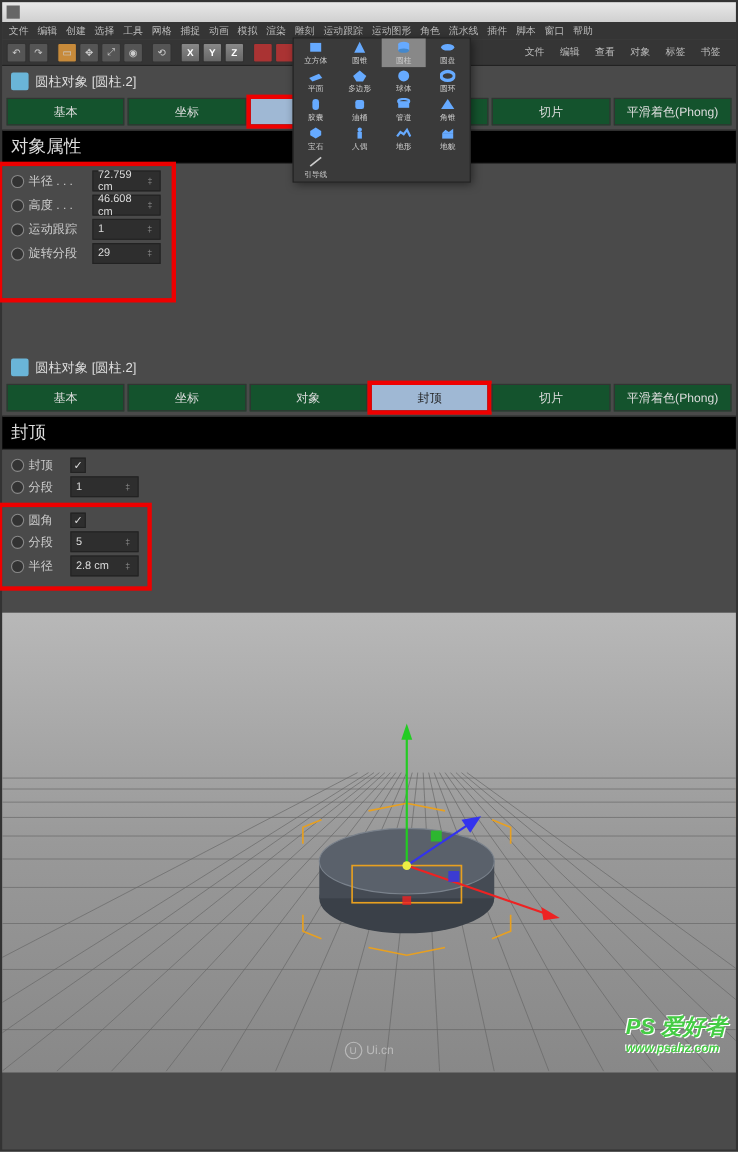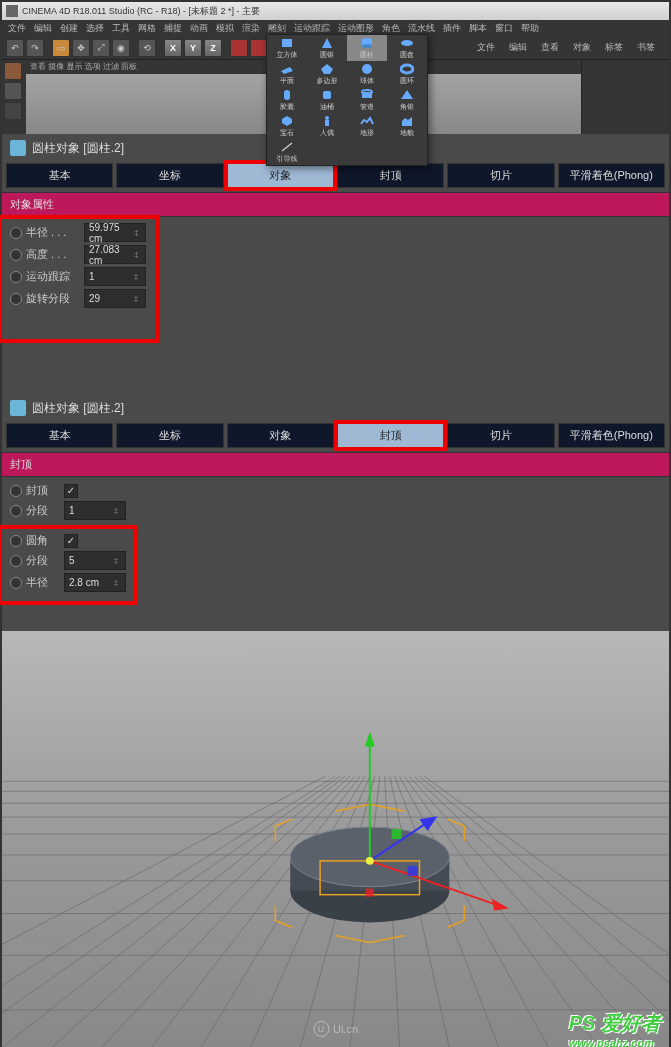--- a/index.html
+++ b/index.html
@@ -37,56 +37,55 @@
 .vp-tool.ch { background: #444; }
 .vp-content { flex: 1; position: relative; }
 .vp-sub { position: absolute; left: 0; top: 0; height: 14px; background: #353535; width: 100%; font-size: 8px; color: #aaa; padding: 1px 4px; }
 .vp-right { width: 88px; background: #353535; border-left: 1px solid #222; }
 
 
 .attr-panel { background: #4a4a4a; color: #ddd; }
 .attr-header { display: flex; align-items: flex-start; gap: 6px; padding: 6px 8px; font-size: 12px; }
 .attr-icon { width: 16px; height: 16px; background: #6ab5d8; border-radius: 2px; }
 .tabs { display: flex; gap: 3px; padding: 0 4px 4px 4px; }
-.tab { flex: 1; text-align: center; font-size: 11px; padding: 4px 0; background: #0f172a; color: #ddd; border: 1px solid #333; }
+.tab { flex: 1; text-align: center; font-size: 11px; padding: 4px 0; background: #14532d; color: #ddd; border: 1px solid #333; }
 .tab.active { background: #9fb8d4; color: #222; }
 .tab.highlight { outline: 4px solid #e00; outline-offset: -1px; }
-.section-title { font-size: 11px; padding: 4px 8px; background: #be185d; border-top: 1px solid #333; border-bottom: 1px solid #333; }
+.section-title { font-size: 16px; padding: 4px 8px; background: #000000; border-top: 1px solid #333; border-bottom: 1px solid #333; }
 
 .prop-group { padding: 6px 8px; }
 .prop-row { display: flex; align-items: center; gap: 4px; margin-bottom: 3px; font-size: 11px; }
 .prop-radio { width: 12px; height: 12px; border: 1px solid #888; border-radius: 50%; background: #333; flex-shrink: 0; }
 .prop-label { width: 54px; color: #ccc; }
 .prop-input { width: 62px; height: 19px; background: #2e2e2e; border: 1px solid #222; color: #ddd; font-size: 10px; padding: 0 4px; display: flex; align-items: center; justify-content: space-between; }
 .prop-spin { width: 10px; color: #888; font-size: 8px; text-align: center; }
 .prop-check { width: 14px; height: 14px; background: #2e2e2e; border: 1px solid #222; display: flex; align-items: center; justify-content: center; color: #ddd; font-size: 10px; }
 .prop-select { width: 62px; height: 19px; background: #555; border: 1px solid #333; color: #ddd; font-size: 10px; padding: 0 4px; display: flex; align-items: center; justify-content: space-between; }
 
 .redbox { position: absolute; border: 4px solid #e00; pointer-events: none; z-index: 5; }
 
 
 .viewport-3d { background: linear-gradient(#b8b8b8 0%, #999 50%, #888 100%); position: relative; overflow: hidden; }
 .grid-svg { position: absolute; left: 0; top: 0; width: 100%; height: 100%; }
 
 
-.watermark { position: absolute; right: 8px; bottom: 0; font-size: 20px; color: #4c4; font-style: italic; font-weight: bold; text-shadow: 1px 1px 0 #fff, -1px -1px 0 #fff; }
+.watermark { position: absolute; right: 8px; bottom: 16px; font-size: 20px; color: #4c4; font-style: italic; font-weight: bold; text-shadow: 1px 1px 0 #fff, -1px -1px 0 #fff; }
 .watermark .sub { font-size: 11px; display: block; color: #4c4; }
 .uicn { position: absolute; left: 50%; bottom: 12px; transform: translateX(-50%); color: #cfcfcf; font-size: 11px; opacity: .7; display: flex; align-items: center; gap: 4px; }
 .uicn-circle { width: 16px; height: 16px; border: 1.5px solid #cfcfcf; border-radius: 50%; display: flex; align-items: center; justify-content: center; font-size: 9px; }
 
 .side-strip { position: absolute; right: 0; top: 392px; width: 20px; height: 40px; background: #9a6b3a; }
 </style>
 </head>
 <body>
 
 <div class="main-border">
 
   <div class="titlebar">
     <div class="titlebar-icon"></div>
-    <span>CINEMA 4D R18.011 Studio (RC - R18) - [未标题 2 *] - 主要</span>
   </div>
 
   <div class="menubar">
     <span>文件</span>
     <span>编辑</span>
     <span>创建</span>
     <span>选择</span>
     <span>工具</span>
     <span>网格</span>
     <span>捕捉</span>
@@ -281,31 +280,20 @@
           <div class="prim-icon">
             <svg width="14" height="12">
               <line x1="2" y1="10" x2="12" y2="2" stroke="#ccc" stroke-width="1.5"></line>
             </svg>
           </div>
           <div class="prim-label">引导线</div>
         </div>
     </div>
   </div>
 
-  <div class="viewport-strip">
-    <div class="vp-left-tools">
-      <div class="vp-tool br"></div>
-      <div class="vp-tool"></div>
-      <div class="vp-tool ch"></div>
-    </div>
-    <div class="vp-content">
-      <div class="vp-sub">查看  摄像  显示  选项  过滤  面板</div>
-    </div>
-    <div class="vp-right"></div>
-  </div>
 
   <div class="attr-panel" style="height:260px">
     <div class="attr-header">
       <div class="attr-icon"></div>
       <span>圆柱对象 [圆柱.2]</span>
     </div>
     <div class="tabs">
       <div class="tab">基本</div>
       <div class="tab">坐标</div>
       <div class="tab active highlight">对象</div>
@@ -313,29 +301,29 @@
       <div class="tab">切片</div>
       <div class="tab">平滑着色(Phong)</div>
     </div>
     <div class="section-title">对象属性</div>
     <div class="prop-group" style="position:relative">
       <div class="redbox" style="left:-4px; top:-2px; width:162px; height:128px"></div>
       <div class="prop-row">
         <div class="prop-radio"></div>
         <div class="prop-label">半径 . . .</div>
         <div class="prop-input">
-            <span>59.975 cm</span>
+            <span>72.759 cm</span>
             <span class="prop-spin">‡</span>
           </div>
       </div>
       <div class="prop-row">
         <div class="prop-radio"></div>
         <div class="prop-label">高度 . . .</div>
         <div class="prop-input">
-            <span>27.083 cm</span>
+            <span>46.608 cm</span>
             <span class="prop-spin">‡</span>
           </div>
       </div>
       <div class="prop-row">
         <div class="prop-radio"></div>
         <div class="prop-label">运动跟踪</div>
         <div class="prop-input">
             <span>1</span>
             <span class="prop-spin">‡</span>
           </div>

